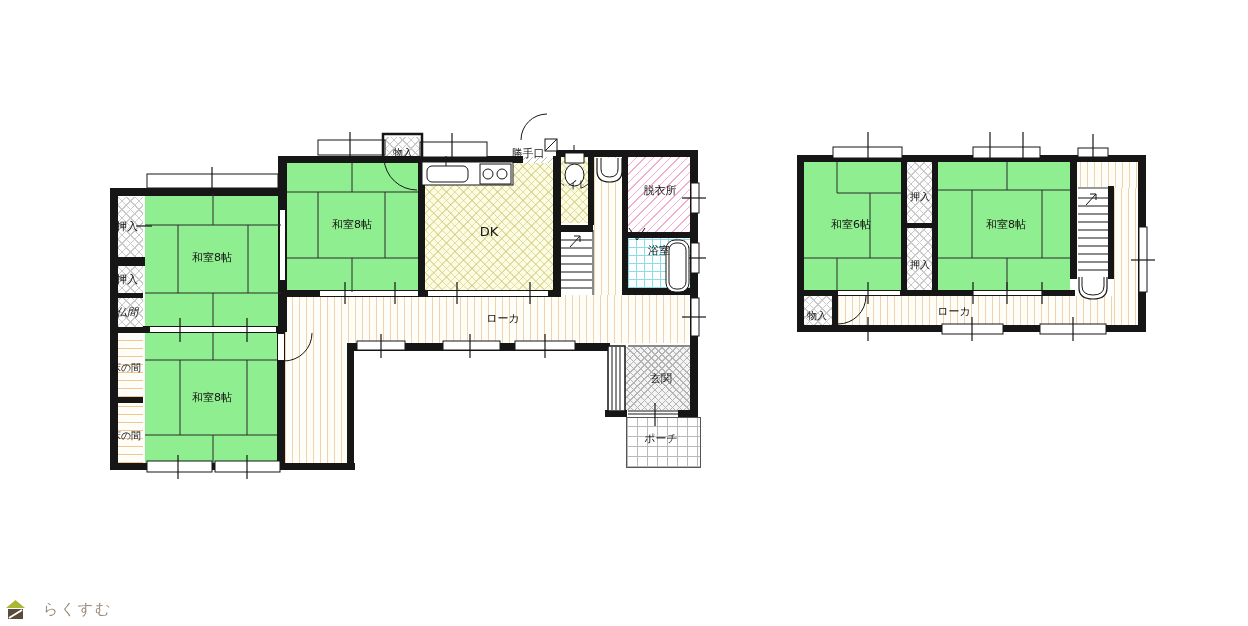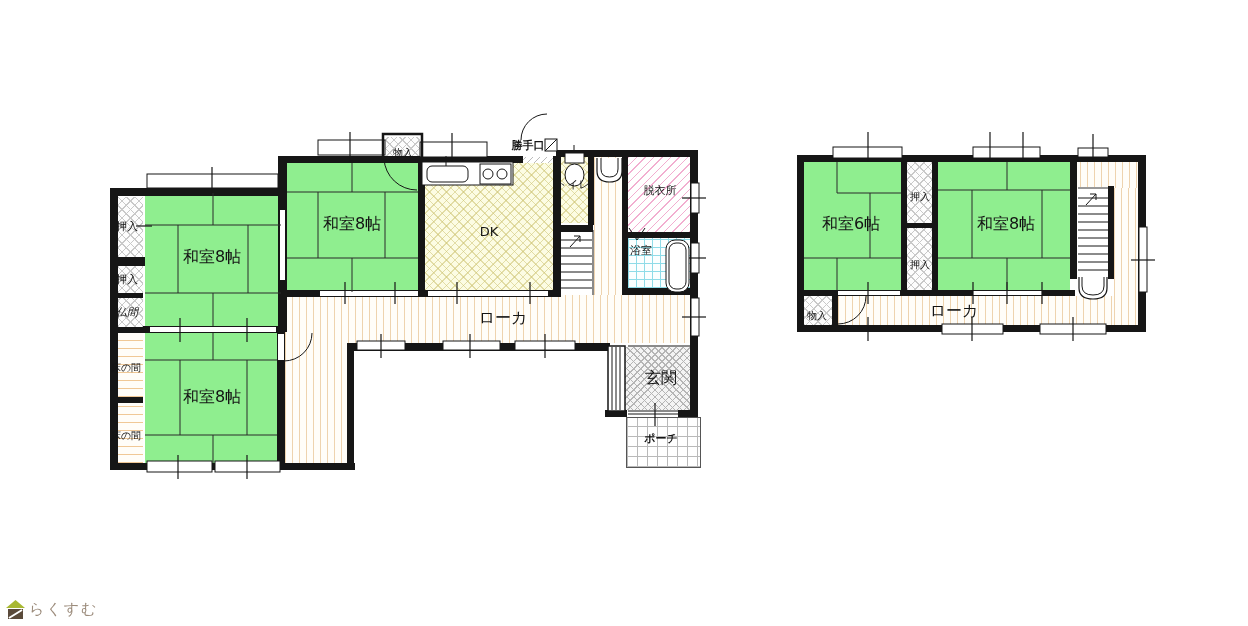--- a/index.html
+++ b/index.html
@@ -27,23 +27,23 @@
   .pat-datsui{background-color:#ffffff;
     background-image:repeating-linear-gradient(-45deg,#f2aed0 0,#f2aed0 1px,transparent 1px,transparent 6px);}
   .pat-step{background-color:#ffffff;
     background-image:repeating-linear-gradient(-45deg,#bbb 0,#bbb 1px,transparent 1px,transparent 5px);}
   .pat-porch{background-color:#fff;border:1px solid #555;
     background-image:repeating-linear-gradient(0deg,#b9b9b9 0,#b9b9b9 1px,transparent 1px,transparent 10px),
                      repeating-linear-gradient(90deg,#b9b9b9 0,#b9b9b9 1px,transparent 1px,transparent 10px);}
   .white{background:#fff;}
   .lines{position:absolute;left:0;top:0;z-index:2;}
   .lbl{position:absolute;z-index:3;color:#141414;white-space:nowrap;
-       transform:translate(-50%,-50%);font-size:16px;line-height:1;}
+       transform:translate(-50%,-50%);font-size:11px;line-height:1;}
   .fs10{font-size:10px;margin-top:6px;} .fs11{font-size:11px;} .fs13{font-size:13px;}
-  .logo{position:absolute;left:6px;top:600px;z-index:3;display:flex;align-items:center;gap:4px;}
+  .logo{position:absolute;left:6px;top:600px;z-index:3;display:flex;align-items:center;gap:18px;}
   .logo-text{color:#9c8c7c;font-size:15px;letter-spacing:2px;}
 </style>
 </head>
 <body>
 
 <div class="canvas">
 
   <div class="abs pat-corridor" style="left:285px;top:295px;width:405px;height:48px;"></div>
   <div class="abs pat-corridor" style="left:285px;top:343px;width:62px;height:120px;"></div>
   <div class="abs pat-corridor" style="left:594px;top:157px;width:28px;height:138px;"></div>
@@ -278,28 +278,28 @@
 
   <div class="lbl" style="left:212px;top:257px;">和室8帖</div>
   <div class="lbl" style="left:352px;top:224px;">和室8帖</div>
   <div class="lbl" style="left:212px;top:397px;">和室8帖</div>
   <div class="lbl fs11" style="left:127px;top:226px;">押入</div>
   <div class="lbl fs11" style="left:127px;top:279px;">押入</div>
   <div class="lbl fs11" style="left:127px;top:312px;font-style:italic;">仏間</div>
   <div class="lbl fs10" style="left:126px;top:362px;">床の間</div>
   <div class="lbl fs10" style="left:126px;top:430px;">床の間</div>
   <div class="lbl fs10" style="left:403px;top:147px;">物入</div>
-  <div class="lbl fs11" style="left:528px;top:145px;font-weight:bold;">勝手口</div>
+  <div class="lbl fs11" style="left:528px;top:153px;">勝手口</div>
   <div class="lbl fs11" style="left:573px;top:184px;">トイレ</div>
   <div class="lbl fs11" style="left:660px;top:190px;">脱衣所</div>
-  <div class="lbl fs11" style="left:641px;top:250px;text-align:center;">浴室</div>
+  <div class="lbl fs11" style="left:659px;top:250px;text-align:center;">浴室</div>
   <div class="lbl fs13" style="left:489px;top:231px;">DK</div>
   <div class="lbl" style="left:503px;top:318px;">ローカ</div>
   <div class="lbl" style="left:661px;top:378px;">玄関</div>
-  <div class="lbl fs11" style="left:661px;top:438px;font-weight:bold;">ポーチ</div>
+  <div class="lbl fs11" style="left:661px;top:438px;">ポーチ</div>
 
   <div class="lbl" style="left:851px;top:224px;text-align:center;">和室6帖</div>
   <div class="lbl" style="left:1006px;top:224px;">和室8帖</div>
   <div class="lbl fs10" style="left:920px;top:191px;">押入</div>
   <div class="lbl fs10" style="left:920px;top:259px;">押入</div>
   <div class="lbl fs10" style="left:817px;top:310px;">物入</div>
   <div class="lbl" style="left:954px;top:311px;">ローカ</div>
 
   <div class="logo">
     <svg width="19" height="19">

